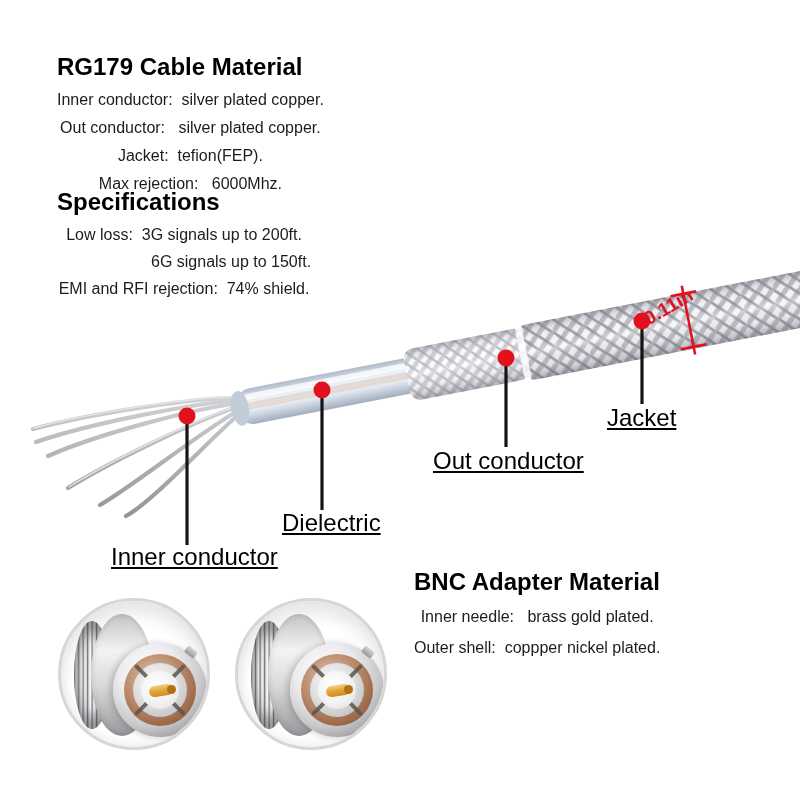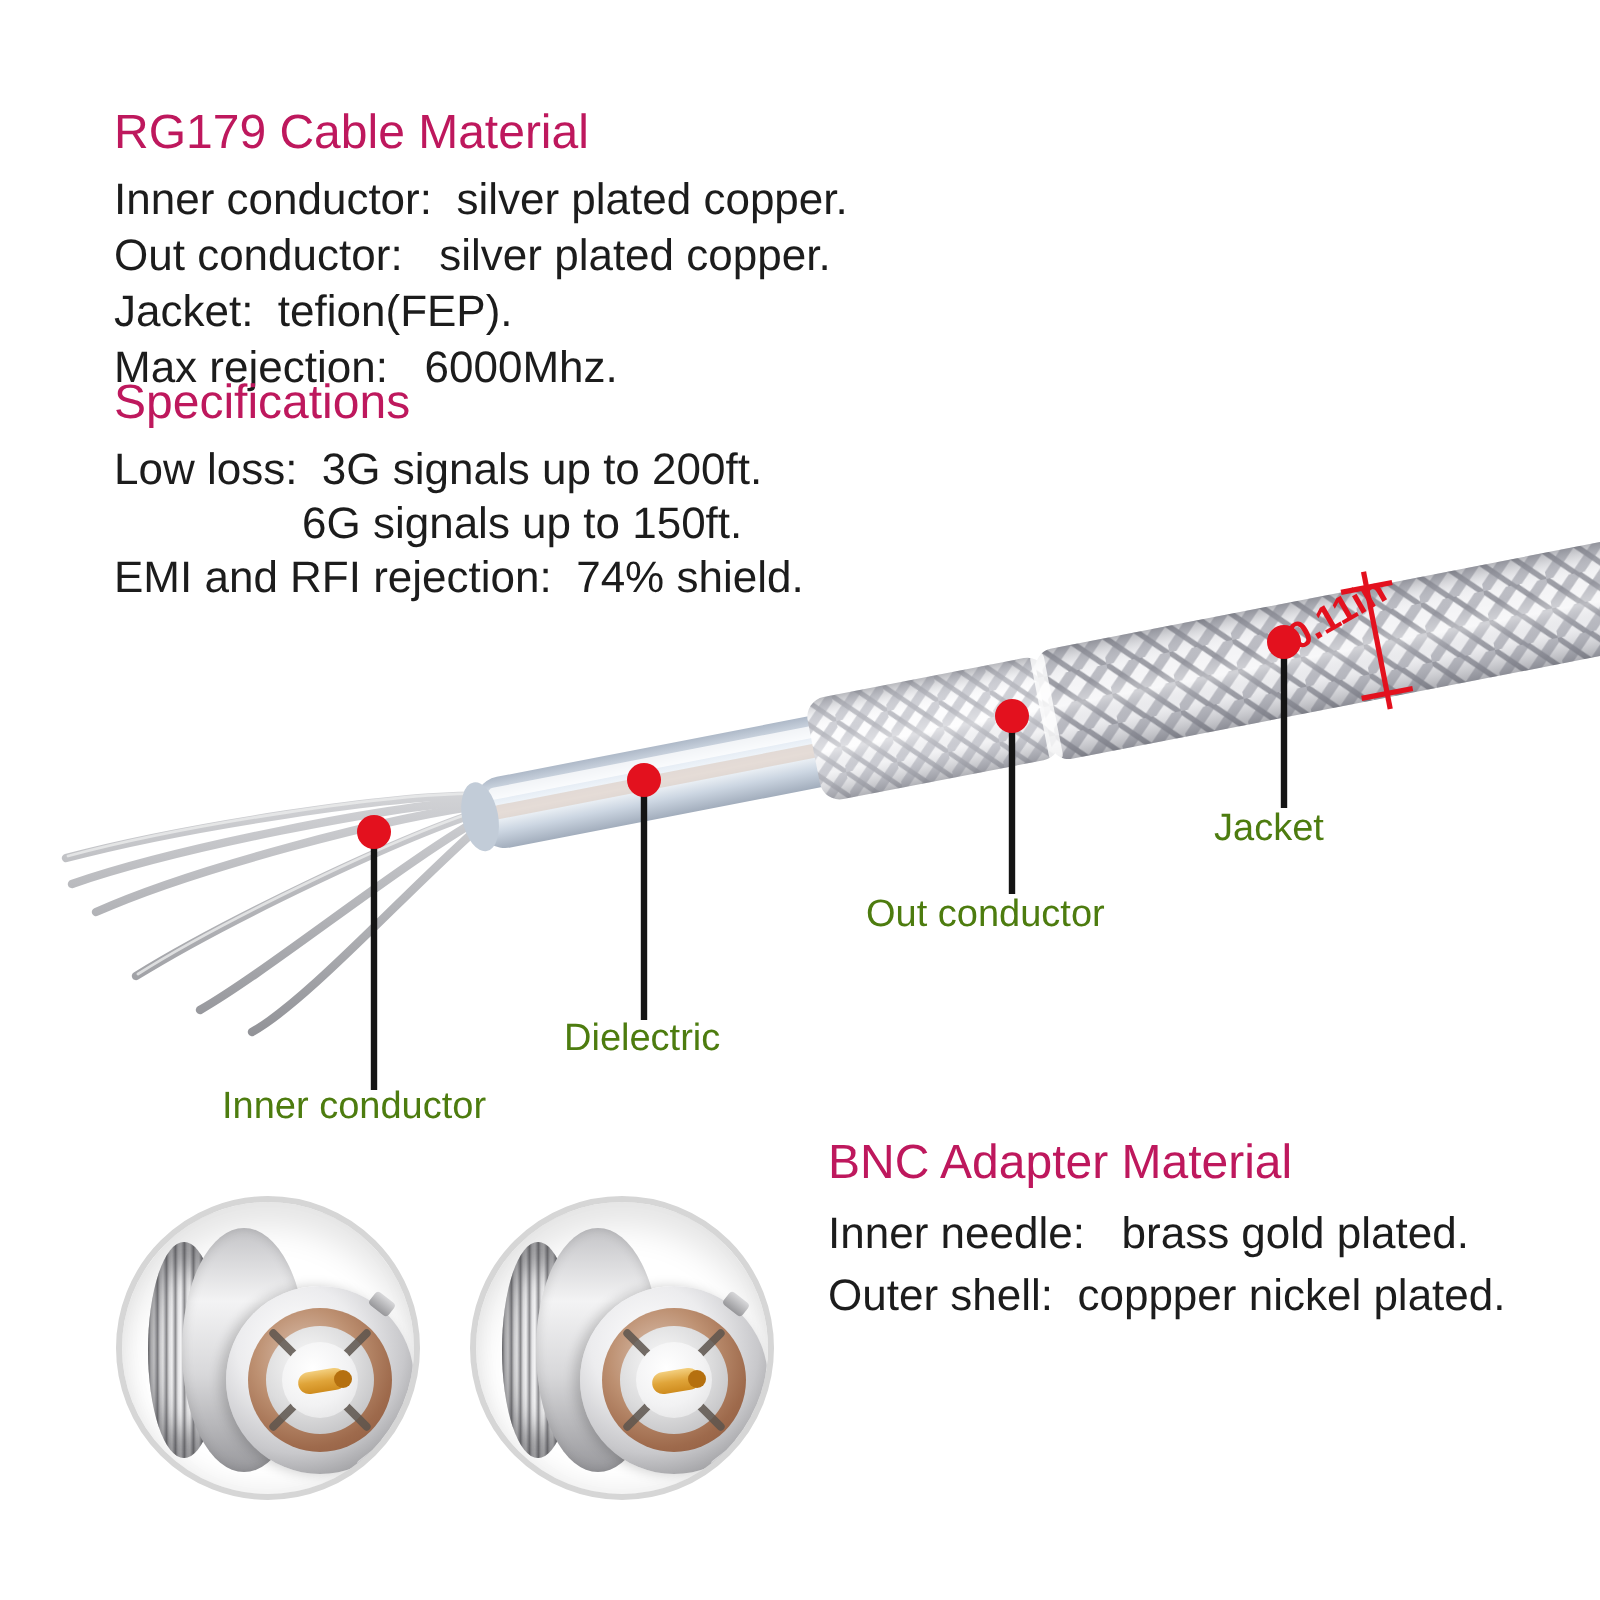--- a/index.html
+++ b/index.html
@@ -3,32 +3,32 @@
 <meta charset="utf-8">
 <style>
   html,body { margin:0; padding:0; background:#ffffff; }
   .canvas {
     position:relative; width:800px; height:800px; background:#ffffff;
     font-family:"Liberation Sans", sans-serif; overflow:hidden;
     color:#1c1c1c;
   }
   .tblock { position:absolute; }
   .tblock h2 {
-    margin:0 0 4px 0; font-size:24px; line-height:30px; font-weight:normal;
-    color:#be185d; white-space:pre-wrap;
+    margin:0 0 4px 0; font-size:24px; line-height:30px; font-weight:bold;
+    color:#000000; white-space:pre-wrap;
   }
   .tblock p {
-    margin:0; font-size:22px; line-height:28px; white-space:pre-wrap;
+    margin:0; font-size:16px; line-height:28px; white-space:pre-wrap;text-align:center;
   }
   #specs p   { line-height:27px; }
   #specs p.indent { padding-left:94px; }
   #bnc-text p { line-height:31px; }
 
   .callout-label {
-    position:absolute; font-size:19px; color:#4d7c0f; white-space:pre;
+    position:absolute; font-size:24px; color:#000000; white-space:pre;text-decoration:underline;
   }
 
   svg.diagram { position:absolute; left:0; top:0; }
 
   
   .bnc {
     position:absolute; width:152px; height:152px; box-sizing:border-box;
     border:3px solid #d6d6d6; border-radius:50%; background:#fff;
     box-shadow: inset 0 12px 16px rgba(0,0,0,.10), inset 0 -5px 10px rgba(0,0,0,.05);
     overflow:hidden;

